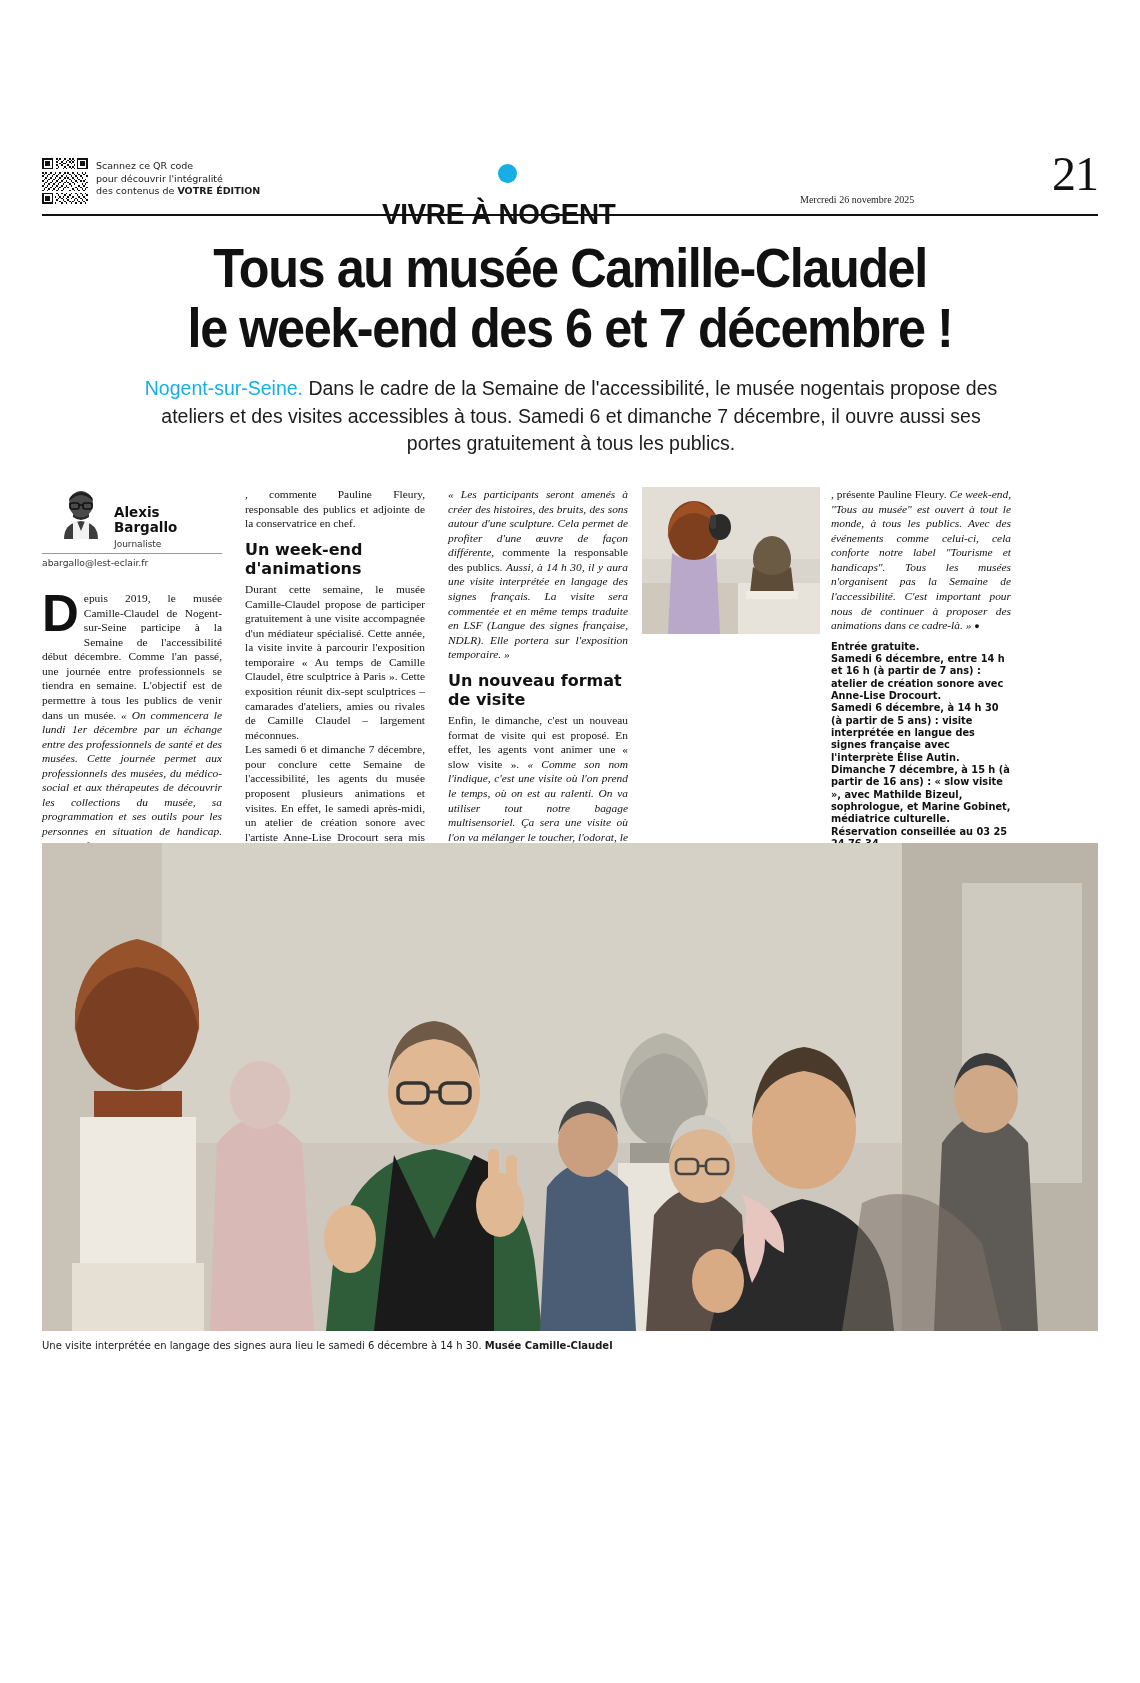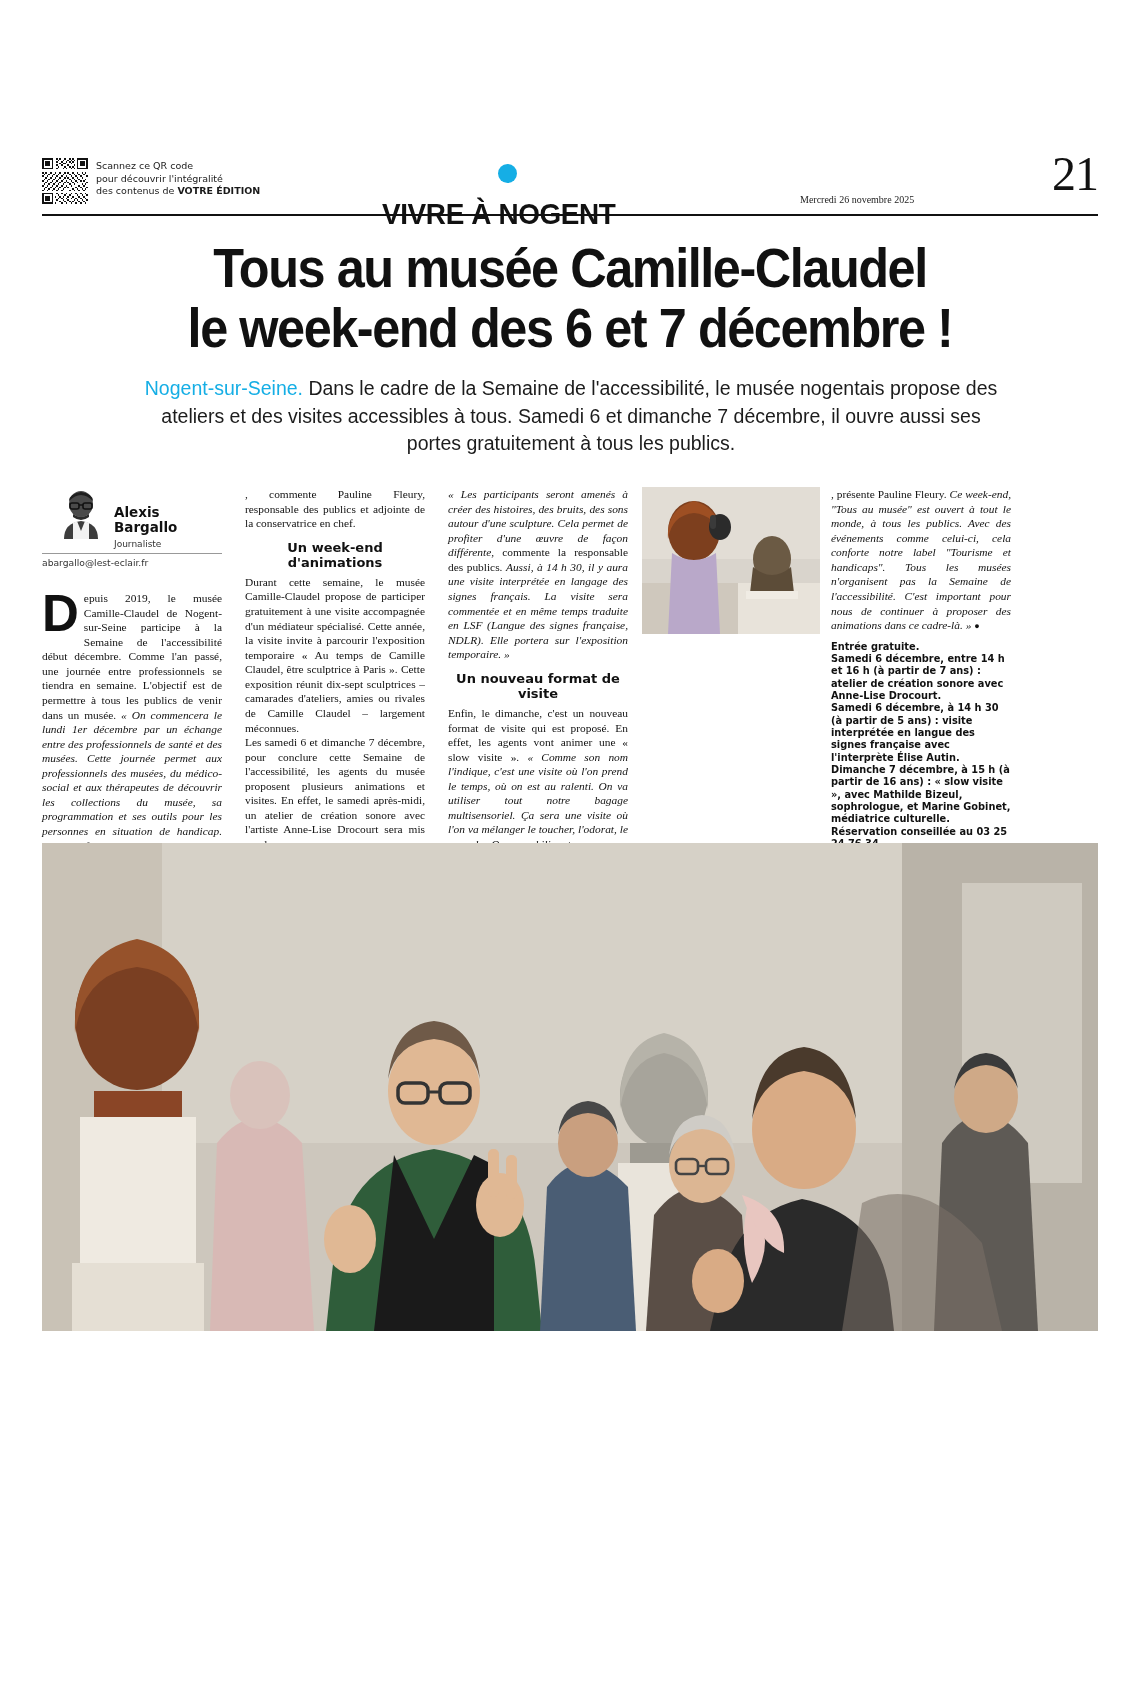--- a/index.html
+++ b/index.html
@@ -88,21 +88,21 @@
     font-family: "Liberation Sans", sans-serif;
     font-weight: 700;
     font-size: 51px;
     line-height: 0.80;
     padding: 3px 5px 0 0;
     color: #111;
   }
   .it { font-style: italic; }
   .subhead {
     font-family: "DejaVu Sans", sans-serif; font-weight: 700;
-    font-size: 13px; line-height: 1.2; margin: 9px 0 4px; text-align: center;
+    font-size: 16px; line-height: 1.2; margin: 9px 0 4px; text-align: left;
   }
 
   
   .photo-small {
     position: absolute; left: 600px; top: 0; width: 178px; height: 147px;
     overflow: hidden; background: #cfc9c1;
   }
 
   .infoblock {
     font-family: "DejaVu Sans", sans-serif; font-weight: 700;
@@ -489,14 +489,17 @@
       <path d="M700 352 Q744 366 742 410 Q716 400 700 352 Z" fill="#e8c6c0"></path>
       <ellipse cx="676" cy="438" rx="26" ry="32" fill="#d9ab85"></ellipse>
 
       <path d="M900 300 Q940 242 986 300 L996 488 L892 488 Z" fill="#5e5a55"></path>
       <ellipse cx="944" cy="254" rx="32" ry="36" fill="#cfa987"></ellipse>
       <path d="M912 246 Q918 212 944 210 Q970 212 976 246 Q968 224 944 222 Q920 224 912 246 Z" fill="#3b3b3b"></path>
       <path d="M820 360 Q880 330 940 400 L960 488 L800 488 Z" fill="#7c7168" opacity="0.55"></path>
     </svg>
   </div>
 
+  <div class="caption">
+    <span>Une visite interprétée en langage des signes aura lieu le samedi 6 décembre à 14 h 30. </span><b>Musée Camille-Claudel</b>
+  </div>
 
 </div>
 
 </body></html>

